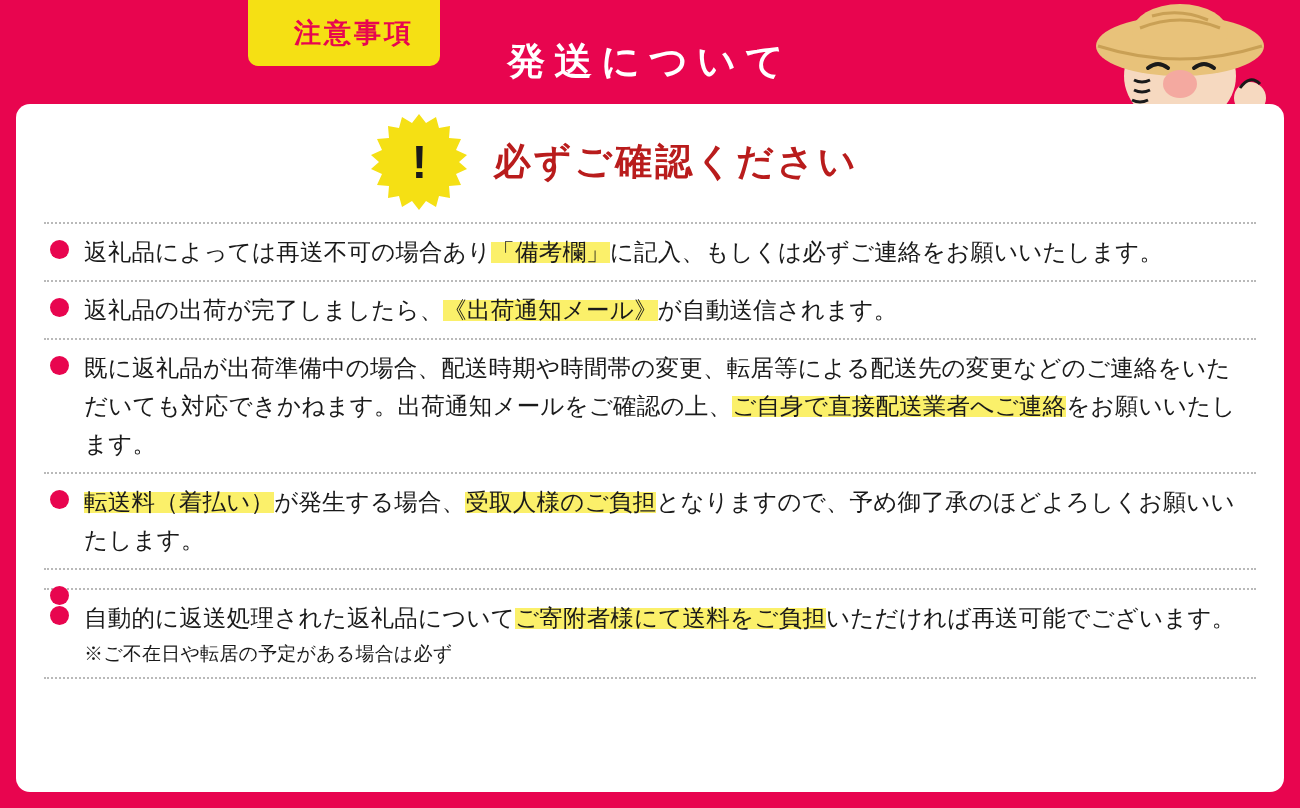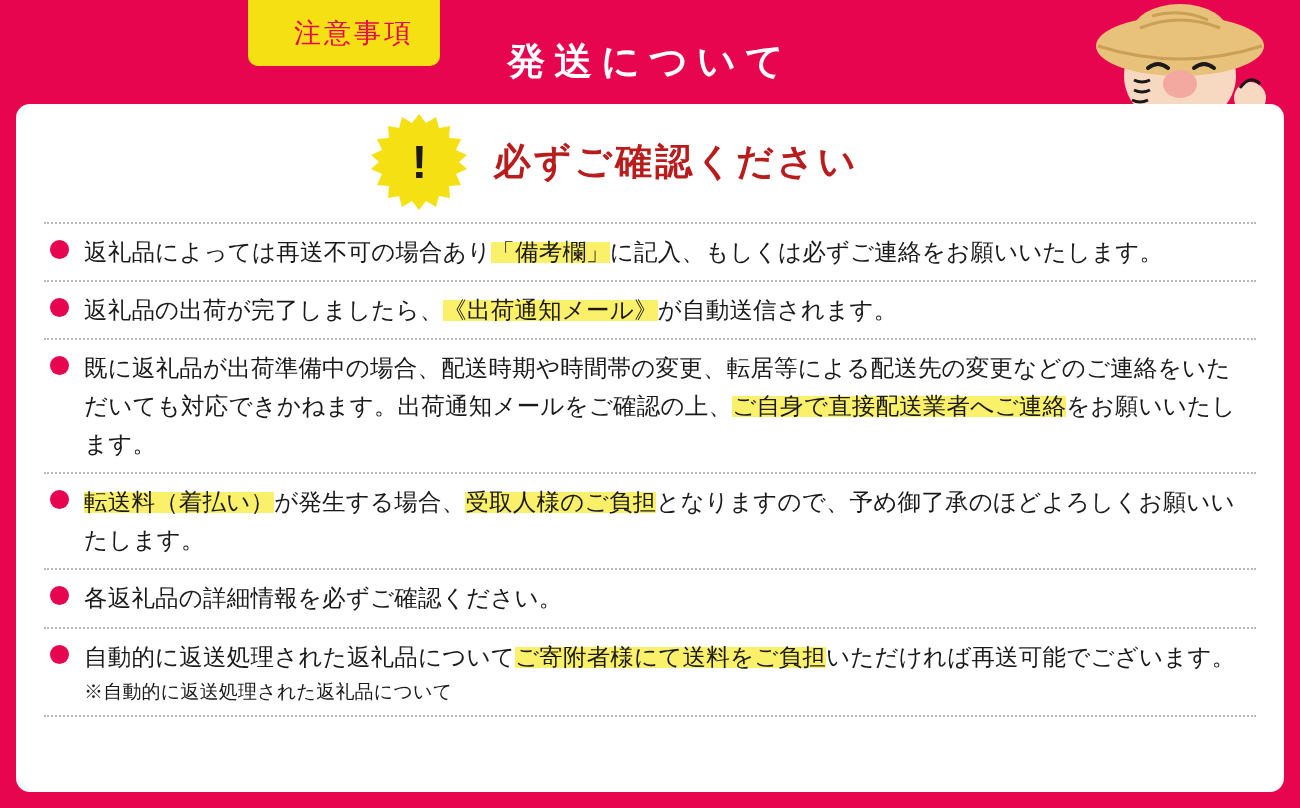--- a/index.html
+++ b/index.html
@@ -37,21 +37,21 @@
     background: #f5e014;
     border-bottom-left-radius: 10px;
     border-bottom-right-radius: 10px;
     display: flex;
     align-items: center;
     justify-content: center;
   }
   .badge-text {
     color: #e8054f;
     font-size: 27px;
-    font-weight: normal;
+    font-weight: bold;
     letter-spacing: 3px;
     margin-left: 20px;
   }
   .header-title {
     position: absolute;
     left: 0;
     right: 0;
     top: 36px;
     text-align: center;
     color: #ffffff;
@@ -243,28 +243,25 @@
 
       <div class="note">
         <span class="bullet"></span>
         <div class="note-text">
           <span class="hl">転送料（着払い）</span><span>が発生する場合、</span><span class="hl">受取人様のご負担</span><span>となりますので、予め御了承のほどよろしくお願いいたします。</span>
         </div>
       </div>
 
       <div class="note">
         <span class="bullet"></span>
-        <div class="note-text">
-          <span>各返礼品の詳細情報を必ずご確認ください。</span>
-        </div>
       </div>
 
       <div class="note">
         <span class="bullet"></span>
         <div class="note-text">
           <span>自動的に返送処理された返礼品について</span><span class="hl">ご寄附者様にて送料をご負担</span><span>いただければ再送可能でございます。</span>
-          <span class="note-sub">※自動的に返送処理された返礼品について</span>
+          <span class="note-sub">※ご不在日や転居の予定がある場合は必ず</span>
         </div>
       </div>
 
     </div>
   </div>
 </div>
 
 </body></html>

